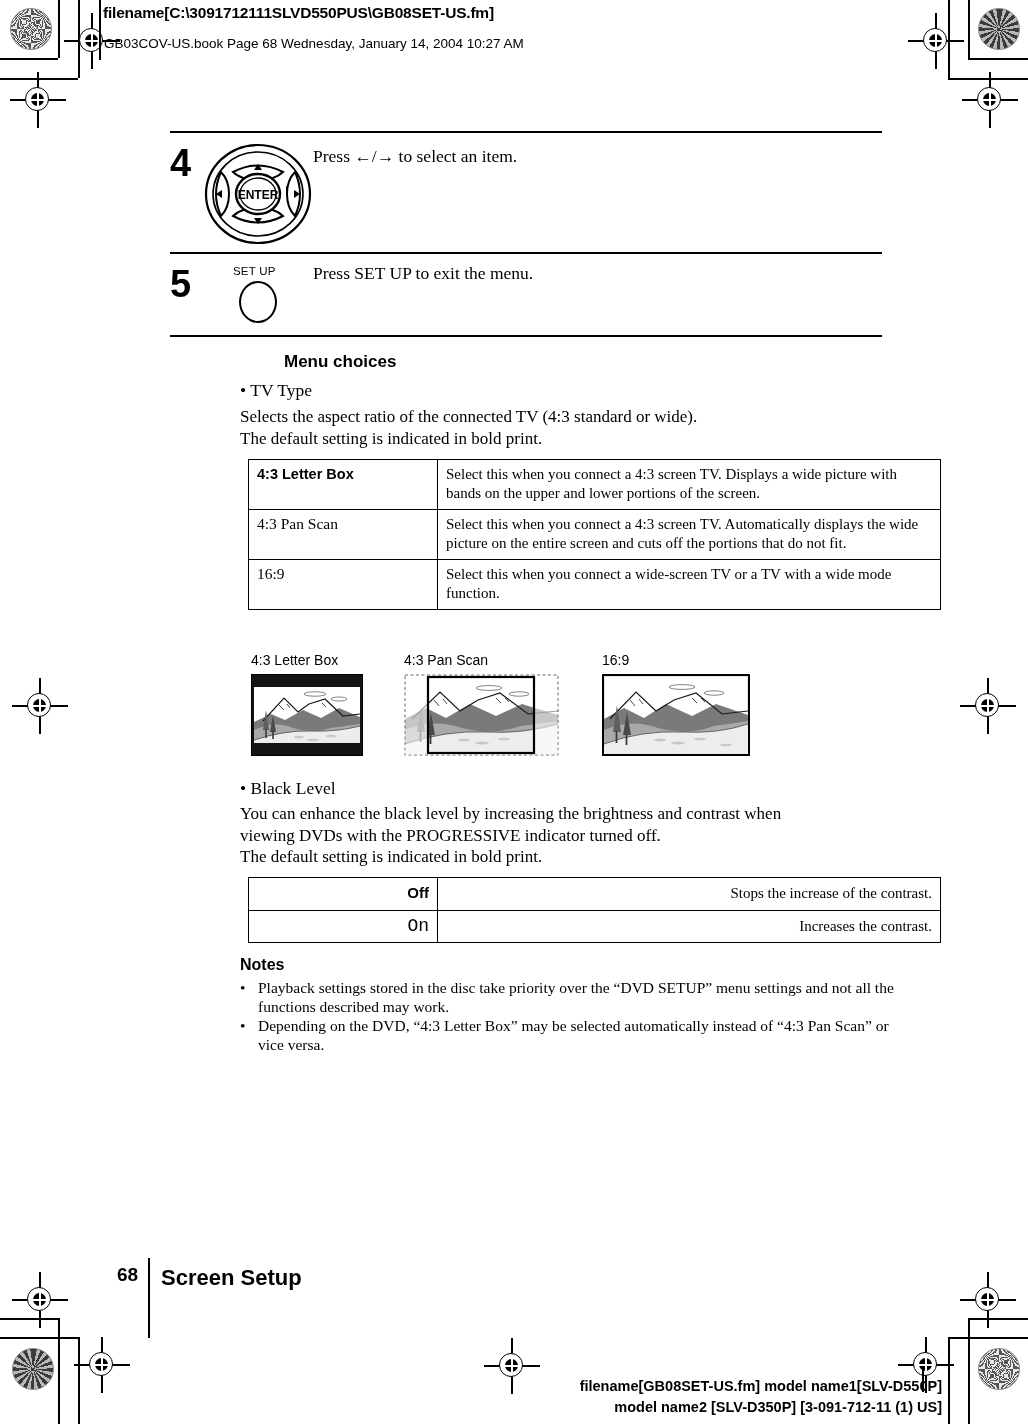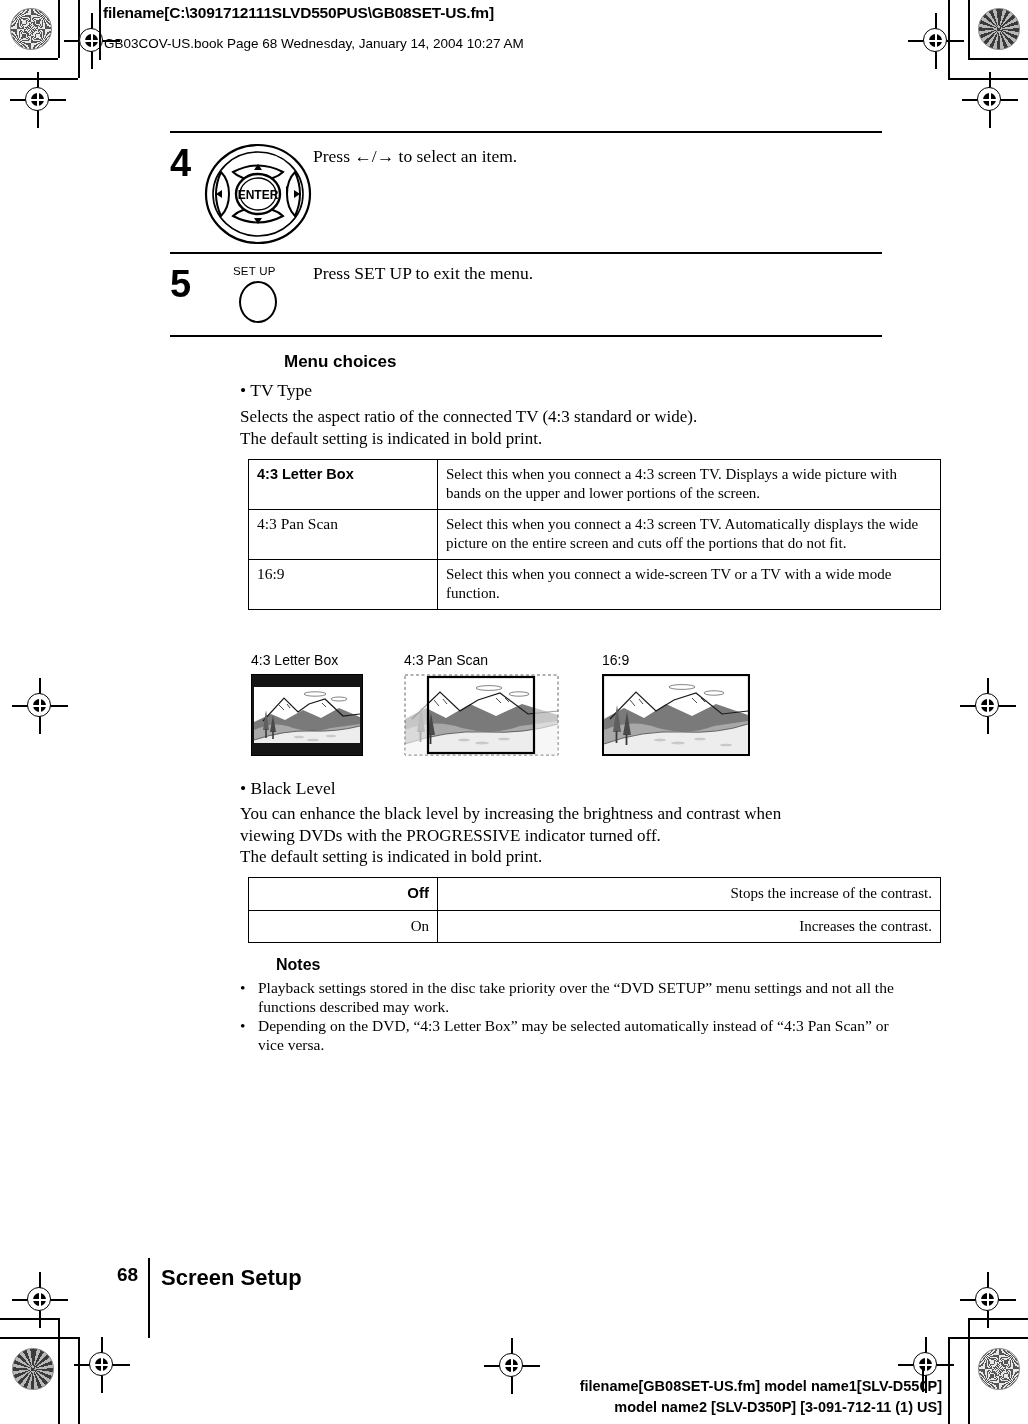--- a/index.html
+++ b/index.html
@@ -223,40 +223,39 @@
   }
   table.blacklevel td.opt {
     width: 172px;
   }
   table.blacklevel td.opt.bold {
     font-family: "Liberation Sans", sans-serif;
     font-weight: bold;
     font-size: 15px;
   }
   table.blacklevel td.opt.plain {
-    font-family: Liberation Serif, serif;
-    font-size: 15px;
+    font-family: Liberation Mono, monospace;
+    font-size: 18px;
   }
 
   
   .illus-group { position: absolute; }
   .illus-cap {
     font-family: "Liberation Sans", sans-serif;
     font-size: 14px;
     margin-bottom: 6px;
     white-space: nowrap;
   }
 
   
   .notes-head {
     position: absolute;
     font-family: "Liberation Sans", sans-serif;
     font-weight: bold;
     font-size: 16px;
-    margin-left: 36px;
   }
   .note {
     position: absolute;
     font-family: "Liberation Serif", serif;
     font-size: 15.5px;
     line-height: 19px;
     width: 660px;
   }
   .note .bul {
     position: absolute;

